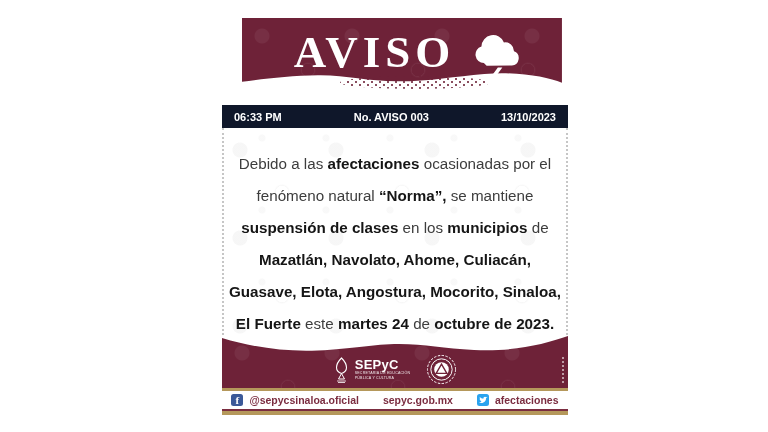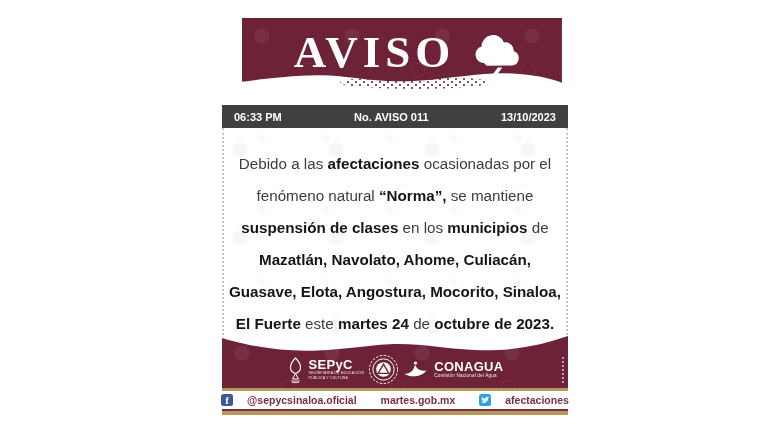--- a/index.html
+++ b/index.html
@@ -28,49 +28,49 @@
   .aviso-title{font-family:"Liberation Serif",serif;font-weight:bold;color:#ffffff;
     font-size:45px;letter-spacing:5px;line-height:1;transform:translateY(2px);}
   .storm{transform:translateY(12px);}
   .halftone{position:absolute;left:98px;top:58px;width:150px;height:13px;border-radius:50%;
     background-image:
       radial-gradient(circle,#6e2238 1.1px,transparent 1.4px),
       radial-gradient(circle,#6e2238 .9px,transparent 1.2px);
     background-size:8px 6px,8px 6px;background-position:0 0,4px 3px;opacity:.8;}
 
   
-  .infobar{position:absolute;left:0;top:87px;width:346px;height:23px;background:#404040;
+  .infobar{position:absolute;left:0;top:87px;width:346px;height:23px;background:#0f172a;
     display:flex;align-items:center;justify-content:space-between;box-sizing:border-box;
     padding:0 12px;color:#fff;font-weight:bold;font-size:11px;}
 
   
   .bodytext{position:absolute;left:0;top:110px;width:346px;height:207px;box-sizing:border-box;
     border-left:2px dotted #c6c6c6;border-right:2px dotted #c6c6c6;
     padding-top:20px;text-align:center;color:#3d3d3d;font-size:15.2px;line-height:32px;}
   .bodytext p{margin:0;}
   .bodytext b{color:#151515;}
 
   
   .footer{position:absolute;left:0;top:317px;width:346px;height:53px;}
   .footer svg.wave{position:absolute;inset:0;display:block;}
   .footer::before,.footer::after{content:"";position:absolute;top:22px;height:26px;width:0;
     border-left:2px dotted rgba(255,255,255,.55);}
   .footer::before{left:4px;} .footer::after{right:4px;}
   .logos{position:absolute;left:0;bottom:3px;width:100%;display:flex;align-items:center;
-    justify-content:center;gap:4px;color:#fff;}
+    justify-content:center;gap:16px;color:#fff;}
   .logoblock{display:flex;align-items:center;gap:5px;}
   .logoname{font-weight:bold;font-size:13px;letter-spacing:.3px;line-height:1;}
   .logosub{font-size:3.6px;letter-spacing:.2px;line-height:1.3;opacity:.9;}
   .goldline{position:absolute;left:0;top:370px;width:346px;height:3px;background:#b5985b;}
 
   
   .socialbar{position:absolute;left:0;top:373px;width:346px;height:18px;background:#fff;
     display:flex;align-items:center;justify-content:center;gap:24px;
     color:#7b2d40;font-weight:bold;font-size:10.5px;}
-  .socialitem{display:flex;align-items:center;gap:14px;}
+  .socialitem{display:flex;align-items:center;gap:6px;}
   .fb-icon{width:12px;height:12px;border-radius:2.5px;background:#3b5998;color:#fff;
     display:flex;align-items:flex-end;justify-content:center;overflow:hidden;}
   .fb-icon::after{content:"f";font-family:"Liberation Serif",serif;font-weight:bold;
     font-size:11px;line-height:11px;}
   .tw-icon{width:12px;height:12px;border-radius:2.5px;background:#2aa3ef;
     display:flex;align-items:center;justify-content:center;}
   .bottomline-maroon{position:absolute;left:0;top:391px;width:346px;height:2px;background:#7b2d40;}
   .bottomline-gold{position:absolute;left:0;top:393px;width:346px;height:4px;background:#b5985b;}
 </style>
 </head>
@@ -89,21 +89,21 @@
         <svg class="storm" width="56" height="58" viewBox="0 0 60 62">
           <path d="M17 32a9 9 0 0 1-2.6-17.6A12.5 12.5 0 0 1 38.5 10a9.5 9.5 0 0 1 10.8 9.4A8 8 0 0 1 47 34.8 L20 35z" fill="#ffffff"></path>
           <path d="M32 37 21.5 51h6.2L22.5 62l13.8-16.4h-6l6.5-8.6z" fill="#ffffff"></path>
         </svg>
       </div>
       <div class="halftone"></div>
     </div>
 
     <div class="infobar">
       <span>06:33 PM</span>
-      <span>No. AVISO 011</span>
+      <span>No. AVISO 003</span>
       <span>13/10/2023</span>
     </div>
 
     <div class="bodytext">
         <p><span>Debido a las </span><b>afectaciones</b><span> ocasionadas por el</span></p>
         <p><span>fenómeno natural </span><b>“Norma”,</b><span> se mantiene</span></p>
         <p><b>suspensión de clases</b><span> en los </span><b>municipios</b><span> de</span></p>
         <p><b>Mazatlán, Navolato, Ahome, Culiacán,</b></p>
         <p><b>Guasave, Elota, Angostura, Mocorito, Sinaloa,</b></p>
         <p><b>El Fuerte</b><span> este </span><b>martes 24</b><span> de </span><b>octubre de 2023.</b></p>
@@ -127,41 +127,31 @@
             <div class="logosub">SECRETARÍA DE EDUCACIÓN</div>
             <div class="logosub">PÚBLICA Y CULTURA</div>
           </div>
         </div>
         <svg width="31" height="31" viewBox="0 0 32 32">
           <circle cx="16" cy="16" r="14.5" fill="none" stroke="#fff" stroke-width="1" stroke-dasharray="2.5 1.5"></circle>
           <circle cx="16" cy="16" r="11" fill="none" stroke="#fff" stroke-width="1"></circle>
           <circle cx="16" cy="16" r="7.5" fill="#ffffff"></circle>
           <path d="M16 10.5 L21.5 20 H10.5 Z" fill="none" stroke="#6e2238" stroke-width="1.4"></path>
         </svg>
-        <div class="logoblock">
-          <svg width="26" height="20" viewBox="0 0 26 20">
-            <path d="M1.5 14 C7 14 11 10.5 12 4.5 C13.5 9 17.5 11.5 23.5 10.5 C19.5 16 9 18.5 1.5 14 Z" fill="#ffffff"></path>
-            <circle cx="12.5" cy="3" r="1.6" fill="#ffffff"></circle>
-          </svg>
-          <div>
-            <div class="logoname">CONAGUA</div>
-            <div class="logosub" style="font-size:4.6px;">Comisión Nacional del Agua</div>
-          </div>
-        </div>
       </div>
     </div>
 
     <div class="goldline"></div>
 
     <div class="socialbar">
       <div class="socialitem">
         <span class="fb-icon"></span>
         <span>@sepycsinaloa.oficial</span>
       </div>
-      <span>martes.gob.mx</span>
+      <span>sepyc.gob.mx</span>
       <div class="socialitem">
         <span class="tw-icon">
           <svg width="10" height="9" viewBox="0 0 12 10">
             <path d="M11.5 1.4c-.4.2-.8.3-1.2.4.4-.3.8-.7.9-1.2-.4.2-.9.4-1.4.5A2 2 0 0 0 6.4 2.5c0 .2 0 .3.1.5C4.8 2.9 3.3 2.1 2.3.9c-.5.8-.2 1.8.5 2.3-.3 0-.6-.1-.9-.2 0 .9.6 1.6 1.5 1.8-.3.1-.6.1-.9 0 .2.7 1 1.3 1.8 1.3A4 4 0 0 1 1 7a5.6 5.6 0 0 0 3 .9c3.7 0 5.7-3 5.7-5.7v-.3c.3-.2.6-.5.8-.5z" fill="#fff"></path>
           </svg>
         </span>
         <span>afectaciones</span>
       </div>
     </div>
 

